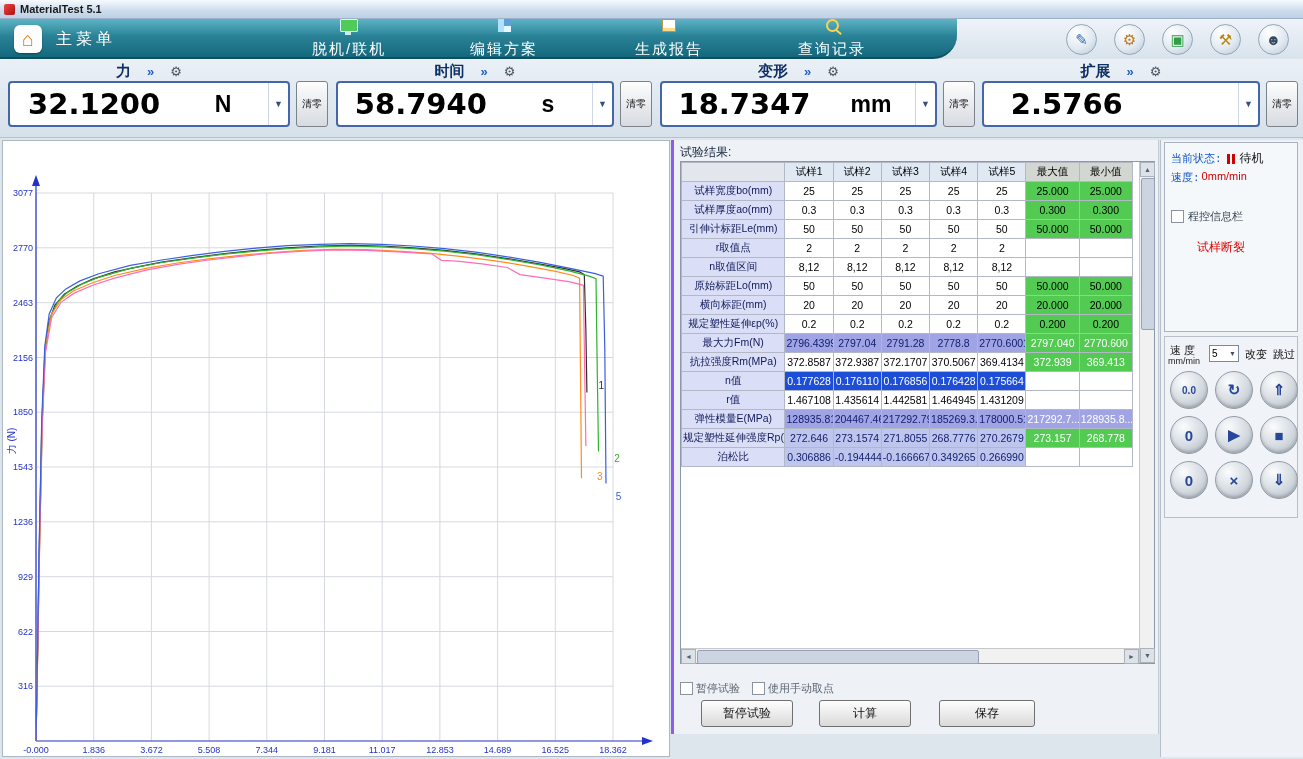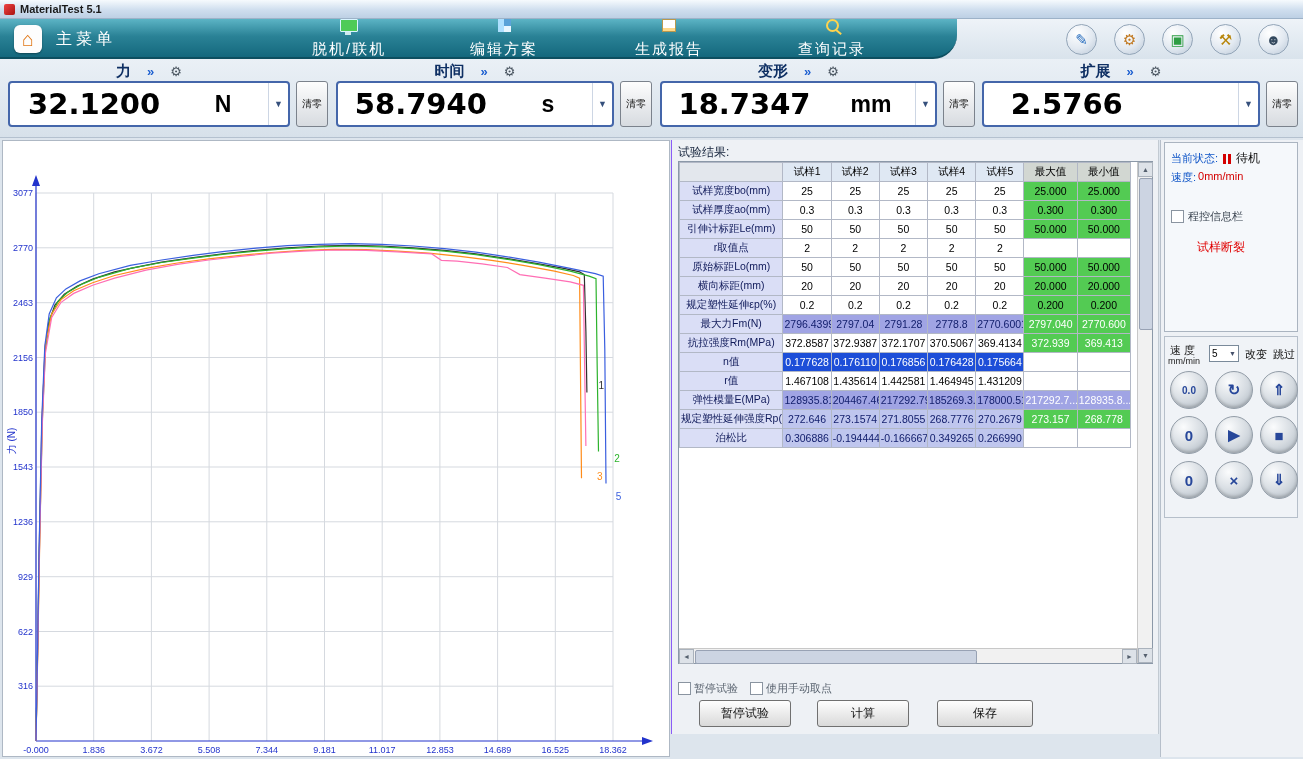--- a/index.html
+++ b/index.html
@@ -38,21 +38,21 @@
   .m-box{position:absolute;left:0;right:38px;top:19px;height:46px;background:#fff;border:2px solid #4466aa;border-radius:4px;display:flex;align-items:center;box-sizing:border-box;}
   .m-value{flex:1.5;text-align:center;font-size:29px;font-weight:bold;color:#000;font-family:"DejaVu Sans",sans-serif;white-space:nowrap;}
   .m-unit{flex:0.8;text-align:center;font-size:23px;font-weight:bold;color:#000;}
   .m-drop{width:19px;align-self:stretch;display:flex;align-items:center;justify-content:center;color:#35507c;font-size:9px;border-left:1px solid #cdd6e4;cursor:pointer;}
   .m-clear{position:absolute;right:0;top:19px;width:32px;height:46px;background:linear-gradient(#fdfdfd,#d7dbe0);border:1px solid #7b828c;border-radius:3px;font-size:10px;font-family:inherit;color:#222;padding:0;white-space:nowrap;cursor:pointer;}
 
   
   #chart-panel{position:absolute;left:2px;top:140px;width:668px;height:617px;background:#fff;border:1px solid #aeb8c4;box-sizing:border-box;}
 
   
-  .results-panel{position:absolute;left:671px;top:140px;width:488px;height:594px;background:#eef1f5;border-left:1px solid #8b5cf6;border-right:1px solid #c2cad2;box-sizing:border-box;}
+  .results-panel{position:absolute;left:671px;top:140px;width:488px;height:594px;background:#eef1f5;border-left:3px solid #8b5cf6;border-right:1px solid #c2cad2;box-sizing:border-box;}
   .results-title{position:absolute;left:6px;top:4px;font-size:12px;color:#13223a;}
   .table-wrap{position:absolute;left:6px;top:21px;width:475px;height:503px;background:#fff;border:1px solid #8b98a8;box-sizing:border-box;}
   .table-inner{position:absolute;left:0;top:0;right:15px;bottom:15px;overflow:hidden;background:#fff;}
   #results-table{border-collapse:collapse;table-layout:fixed;width:452px;font-size:10.5px;}
   #results-table th,#results-table td{border:1px solid #b2b8c6;height:19px;padding:0 1px;text-align:center;overflow:hidden;white-space:nowrap;font-weight:normal;box-sizing:border-box;}
   #results-table th{font-size:10.5px;}
   .h-label{background:#e3e7ed;}
   .h-sample{background:#dfe8f3;}
   .h-ext{background:#d2d7d2;}
   .lbl{background:#dadef6;color:#101a5a;}
@@ -71,21 +71,21 @@
   .h-thumb{position:absolute;top:1px;left:16px;height:12px;width:280px;background:#ccd4e2;border:1px solid #98a2b4;border-radius:2px;cursor:pointer;}
   .checks{position:absolute;left:6px;top:541px;display:flex;gap:12px;align-items:center;font-size:11px;color:#5a6470;}
   .check-item{display:flex;align-items:center;gap:3px;cursor:pointer;}
   .cb{width:11px;height:11px;background:#fff;border:1px solid #8a94a0;display:inline-block;}
   .btn{position:absolute;top:560px;height:27px;background:linear-gradient(#fefefe,#d9d9d9);border:1px solid #707070;border-radius:3px;font-size:12px;font-family:inherit;color:#111;cursor:pointer;}
 
   
   .right-panel{position:absolute;left:1160px;top:140px;width:143px;height:617px;background:#eef1f5;border-left:1px solid #b6bfca;box-sizing:border-box;}
   .status-box{position:absolute;left:3px;top:2px;width:134px;height:190px;border:1px solid #aab4c0;background:#f5f8fb;box-sizing:border-box;}
   .st-row{position:absolute;left:6px;top:7px;display:flex;align-items:center;gap:5px;}
-  .st-label{font-size:11px;color:#1257c8;}
+  .st-label{font-size:11px;color:#1257c8;font-family:Liberation Mono, monospace;}
   .pause-icon{display:inline-flex;gap:2px;}
   .pause-icon i{width:3px;height:10px;background:#d40000;display:inline-block;}
   .st-state{font-size:12px;color:#111;}
   .st-row2{position:absolute;left:6px;top:27px;display:flex;gap:2px;}
   .st-speed{font-size:11px;color:#d40000;}
   .st-check{position:absolute;left:6px;top:66px;display:flex;align-items:center;gap:4px;font-size:11px;color:#3a4450;cursor:pointer;text-align:center;}
   .st-alert{position:absolute;left:32px;top:96px;font-size:12px;color:#e00000;}
   .controls-box{position:absolute;left:3px;top:196px;width:134px;height:182px;border:1px solid #b6bfca;background:#f0f3f7;box-sizing:border-box;}
   .sp-label{position:absolute;left:5px;top:6px;font-size:11px;color:#222;}
   .sp-unit{position:absolute;left:3px;top:19px;font-size:9px;color:#222;}
@@ -324,20 +324,30 @@
                 <td class="lbl">r取值点</td>
                 <td class="val">2</td>
                 <td class="val">2</td>
                 <td class="val">2</td>
                 <td class="val">2</td>
                 <td class="val">2</td>
                 <td class="e-none"></td>
                 <td class="e-none"></td>
               </tr>
               <tr class="r-plain">
+                <td class="lbl">n取值区间</td>
+                <td class="val">8,12</td>
+                <td class="val">8,12</td>
+                <td class="val">8,12</td>
+                <td class="val">8,12</td>
+                <td class="val">8,12</td>
+                <td class="e-none"></td>
+                <td class="e-none"></td>
+              </tr>
+              <tr class="r-plain">
                 <td class="lbl">原始标距Lo(mm)</td>
                 <td class="val">50</td>
                 <td class="val">50</td>
                 <td class="val">50</td>
                 <td class="val">50</td>
                 <td class="val">50</td>
                 <td class="e-green">50.000</td>
                 <td class="e-green">50.000</td>
               </tr>
               <tr class="r-plain">

